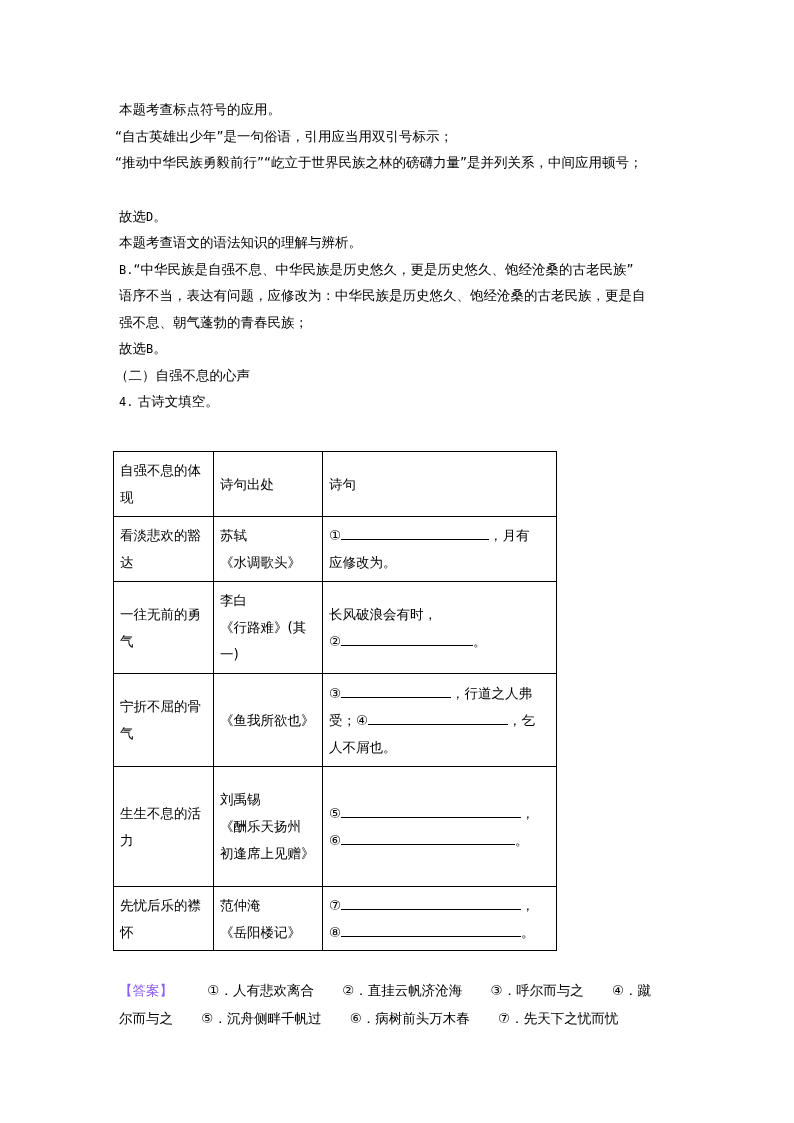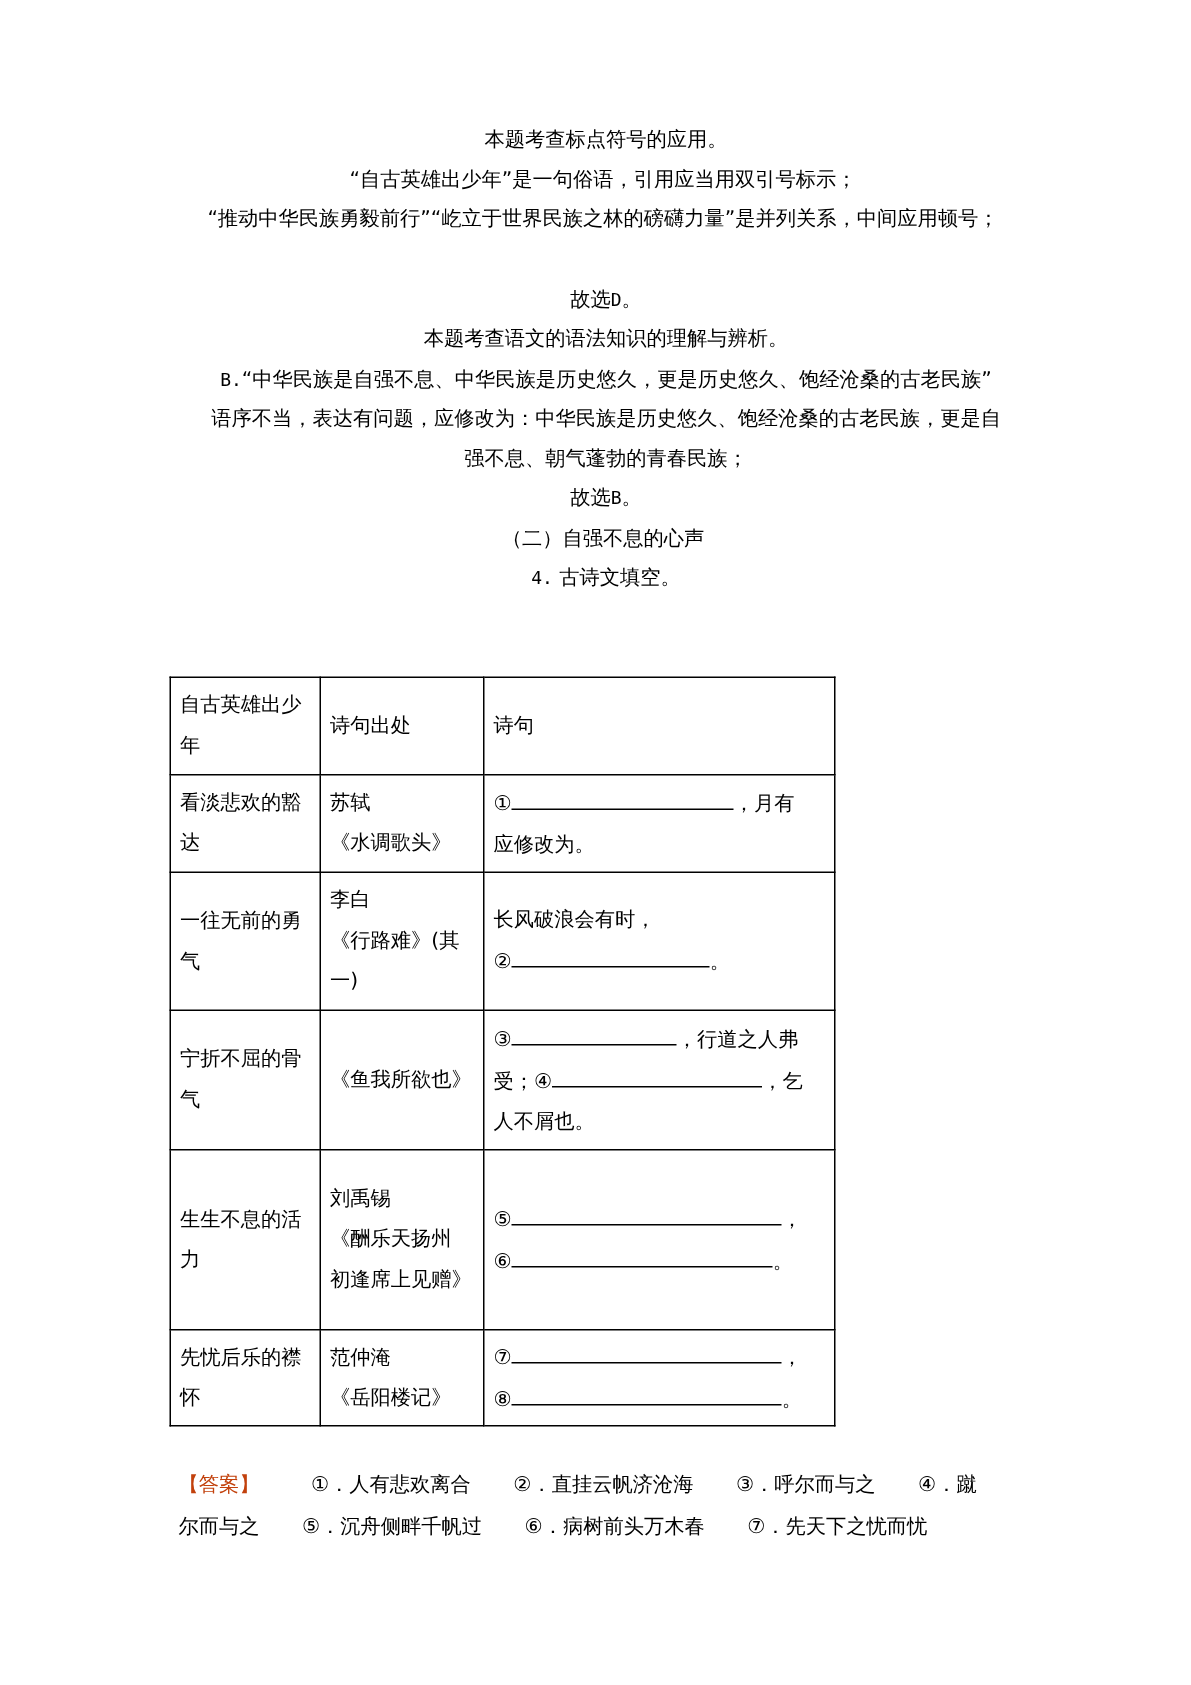--- a/index.html
+++ b/index.html
@@ -1,41 +1,41 @@
 <!DOCTYPE html>
 <html><head>
 <meta charset="utf-8">
 <style>
   html, body { margin: 0; padding: 0; background: #ffffff; }
   body {
     width: 794px; height: 1123px; position: relative; overflow: hidden;
     font-family: "DejaVu Sans", "Liberation Sans", sans-serif;
     color: #000; font-size: 13.5px;
   }
-  .page { position: absolute; left: 119px; top: 80px; width: 570px; text-align: center; }
+  .page { position: absolute; left: 119px; top: 96px; width: 570px; }
   .line { height: 26.5px; line-height: 26.5px; white-space: nowrap; }
   .line.q { margin-left: -4px; }
   .gap { height: 27px; }
   .mono { font-family: "DejaVu Sans Mono", monospace; font-size: 12px; }
   table.poem {
     position: absolute; left: 113px; top: 451px;
     border-collapse: collapse; width: 443px; table-layout: fixed;
     font-size: 13.5px;
   }
   table.poem td {
     border: 1px solid #000; vertical-align: middle;
     padding: 0 6px; line-height: 27px;
   }
   table.poem col.c1 { width: 100px; }
   table.poem col.c2 { width: 109px; }
   table.poem col.c3 { width: 234px; }
   .blank { display: inline-block; border-bottom: 1px solid #000; height: 17px; vertical-align: baseline; }
   .answer { position: absolute; left: 119px; top: 976px; width: 570px; }
   .answer .row { height: 28px; line-height: 28px; white-space: nowrap; }
-  .ans-label { color: #c2410c; margin-right: 30px; }
+  .ans-label { color: #8b5cf6; margin-right: 30px; }
   .ai { display: inline-block; margin-right: 24px; }
 </style>
 </head>
 <body>
 
 <div class="page">
   <div class="line">本题考查标点符号的应用。</div>
   <div class="line q">“自古英雄出少年”是一句俗语，引用应当用双引号标示；</div>
   <div class="line q">“推动中华民族勇毅前行”“屹立于世界民族之林的磅礴力量”是并列关系，中间应用顿号；</div>
   <div class="gap"></div>
@@ -50,21 +50,21 @@
 </div>
 
 <table class="poem">
   <colgroup>
       <col class="c1">
       <col class="c2">
       <col class="c3">
     </colgroup>
   <tbody>
       <tr style="height:65px">
-    <td>自古英雄出少年</td>
+    <td>自强不息的体现</td>
     <td>诗句出处</td>
     <td>诗句</td>
   </tr>
   <tr style="height:65px">
     <td>看淡悲欢的豁达</td>
     <td>
           <div>苏轼</div>
           <div>《水调歌头》</div>
         </td>
     <td>

